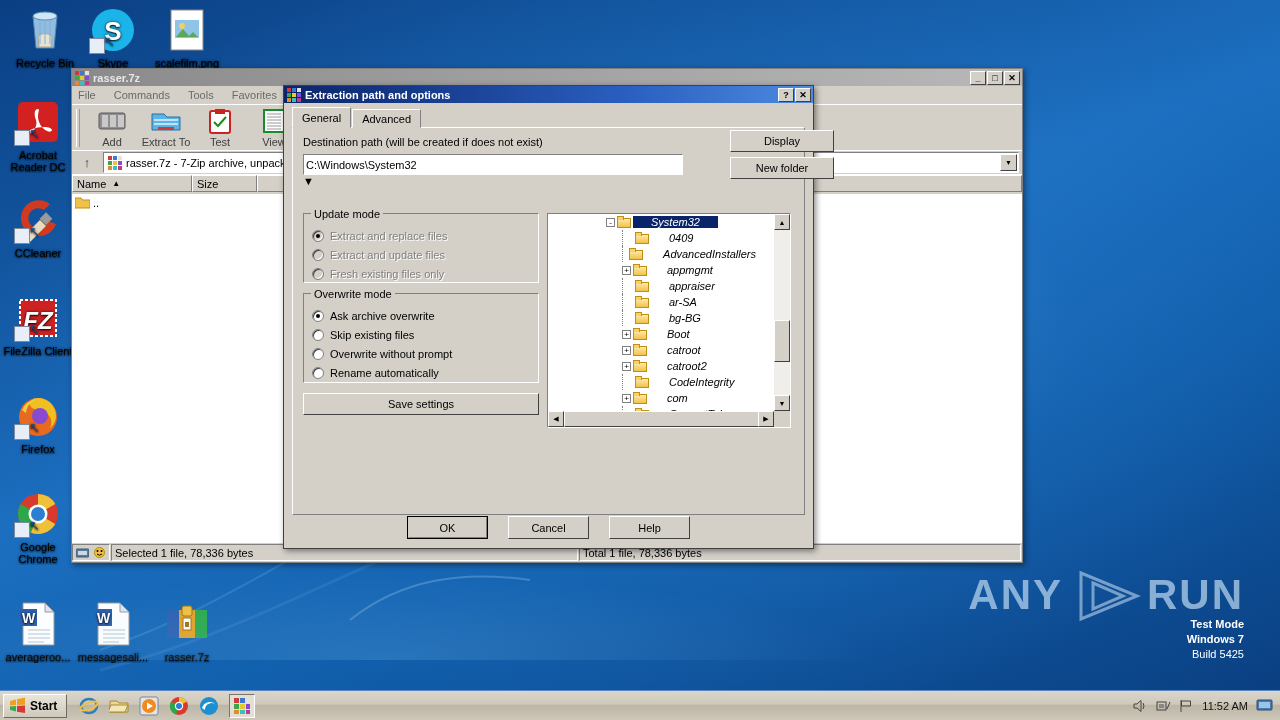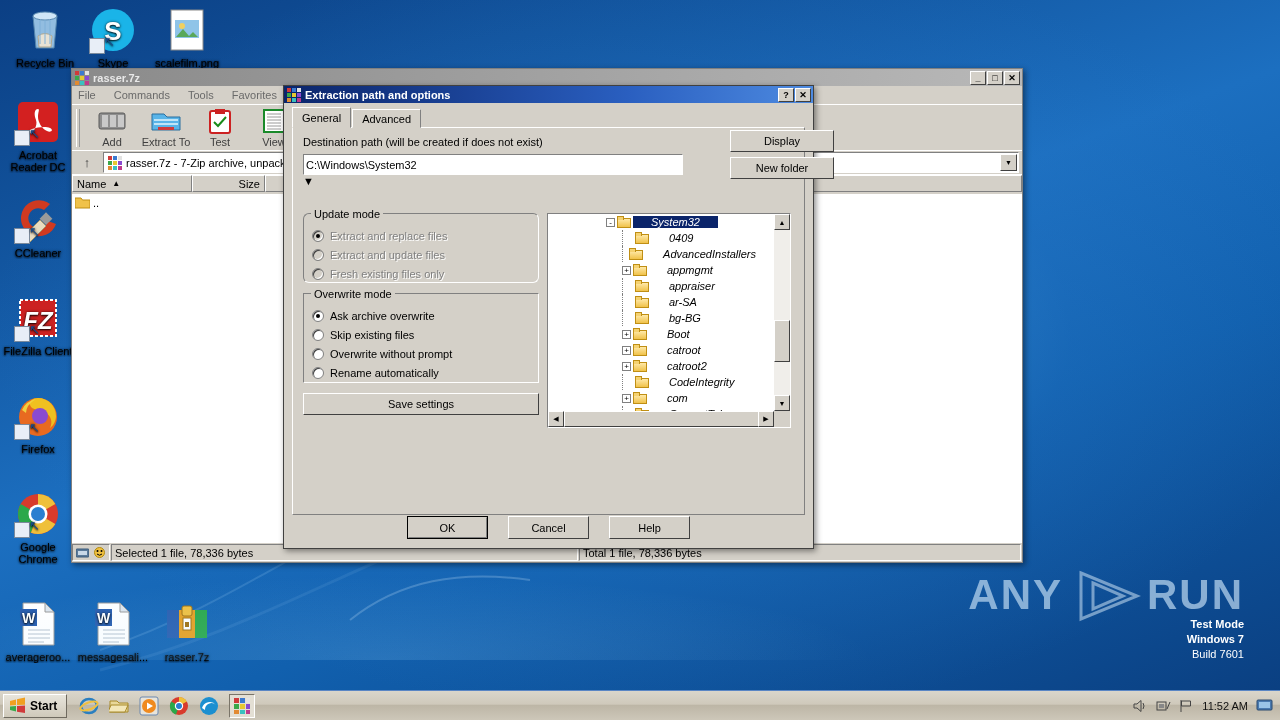--- a/index.html
+++ b/index.html
@@ -451,21 +451,21 @@
         <span>rasser.7z - 7-Zip archive, unpacked size 78,336</span>
         <span class="arrow">▼</span>
       </div>
     </div>
 
     <div class="listhdr">
       <div style="width:120px">
         <span>Name</span>
         <span style="margin-left:6px;font-size:8px;">▲</span>
       </div>
-      <div style="width:73px;justify-content:flex-end">
+      <div style="width:65px;">
         <span>Size</span>
       </div>
       <div style="flex:1"></div>
     </div>
 
     <div class="filelist" id="sz-files" style="left:0;top:125px;right:0;bottom:20px;">
         <div class="frow">
           <span style="width: 18px; display: flex; align-items: center;">
             <svg width="15" height="13">
               <path d="M0,2 h6 l1.5,2 h7.5 v8 h-15 z" fill="#f0c24a" stroke="#c08f14"></path>
@@ -539,21 +539,21 @@
             <div class="btn" style="width:104px;height:22px;">
               <span>Display</span>
             </div>
             <div class="btn" style="width:104px;height:22px;">
               <span>New folder</span>
             </div>
           </div>
         </div>
 
         <div style="position:absolute;left:10px;top:85px;width:236px;">
-          <div class="group" style="height:70px;border-radius:6px;">
+          <div class="group" style="height:70px;">
             <span class="gt">Update mode</span>
             <div id="upd-opts">
                 <div class="opt dis">
                   <span class="radio on dis"></span>
                   <span>Extract and replace files</span>
                 </div>
                 <div class="opt dis">
                   <span class="radio dis"></span>
                   <span>Extract and update files</span>
                 </div>
@@ -739,21 +739,21 @@
     <span>ANY</span>
     <svg width="76" height="56" style="margin:0 2px;">
       <path d="M14,6 L70,29 L14,52 Z" fill="none" stroke="#cfe4f5" stroke-width="3" opacity="0.75"></path>
       <path d="M26,16 L56,29 L26,42 Z" fill="none" stroke="#cfe4f5" stroke-width="3" opacity="0.75"></path>
     </svg>
     <span>RUN</span>
   </div>
   <div id="wmtxt">
     <div>Test Mode</div>
     <div>Windows 7</div>
-    <div class="b">Build 7601</div>
+    <div class="b">Build 5425</div>
   </div>
 </div>
 
 <div id="taskbar">
   <div id="startbtn">
     <svg width="17" height="17">
       <path d="M1,4 L7,2.5 L7,8 L1,8.6 Z" fill="#f0a020"></path>
       <path d="M8,2.2 L16,0.5 L16,7.8 L8,8 Z" fill="#f0a020"></path>
       <path d="M1,9.4 L7,9 L7,14.5 L1,13 Z" fill="#3aa84a"></path>
       <path d="M8,9 L16,8.6 L16,16 L8,14.7 Z" fill="#d03a3a"></path>

